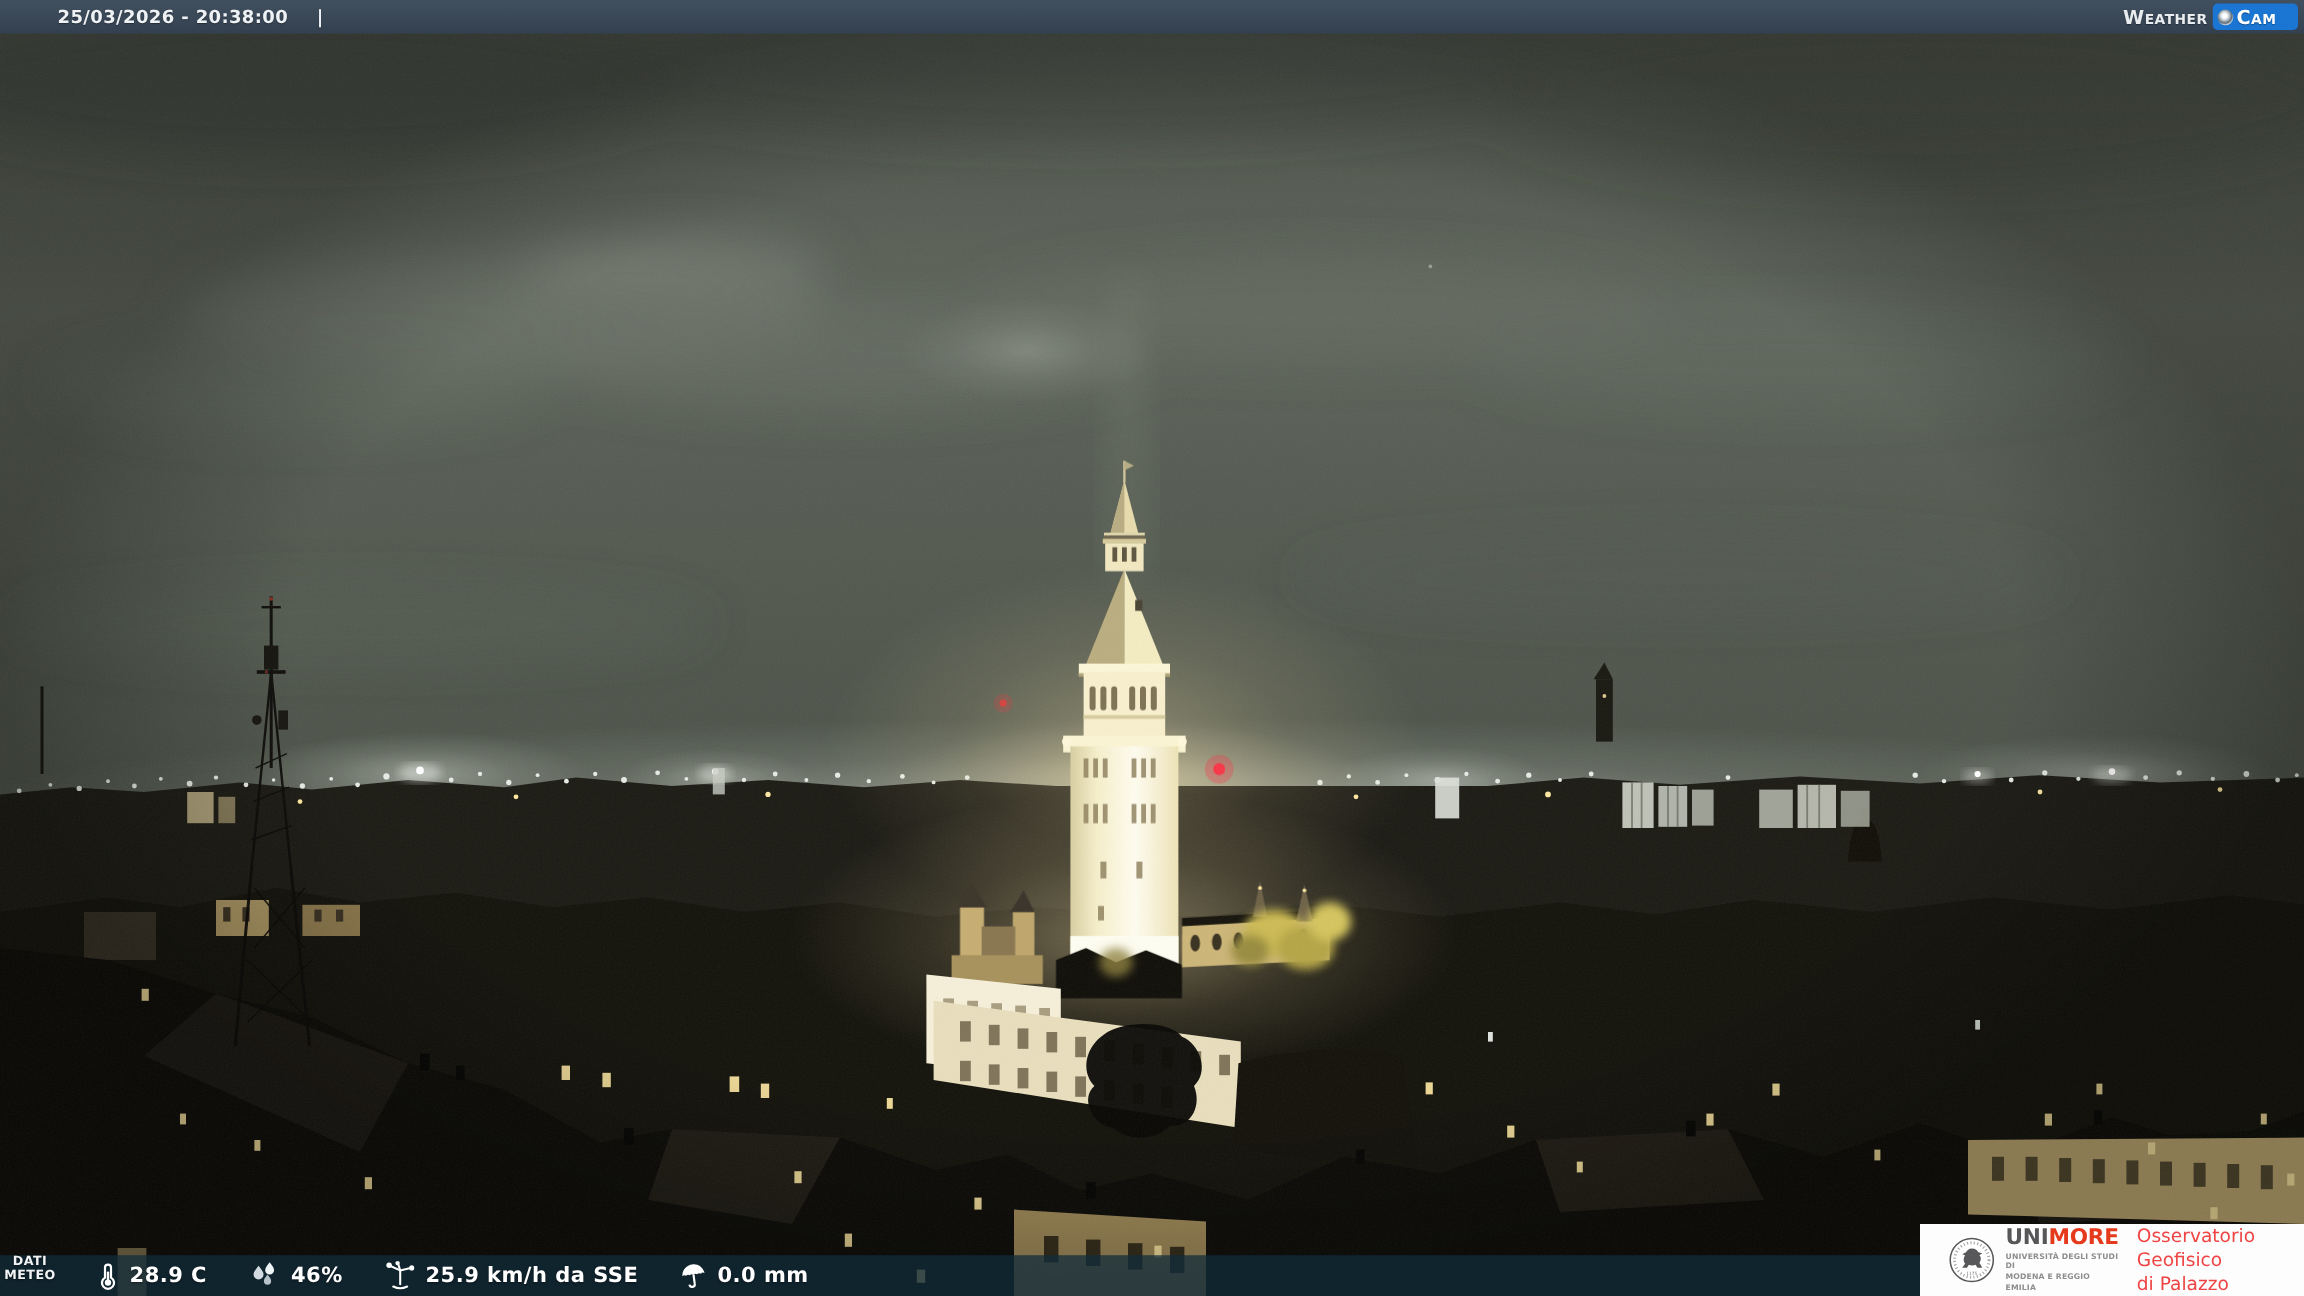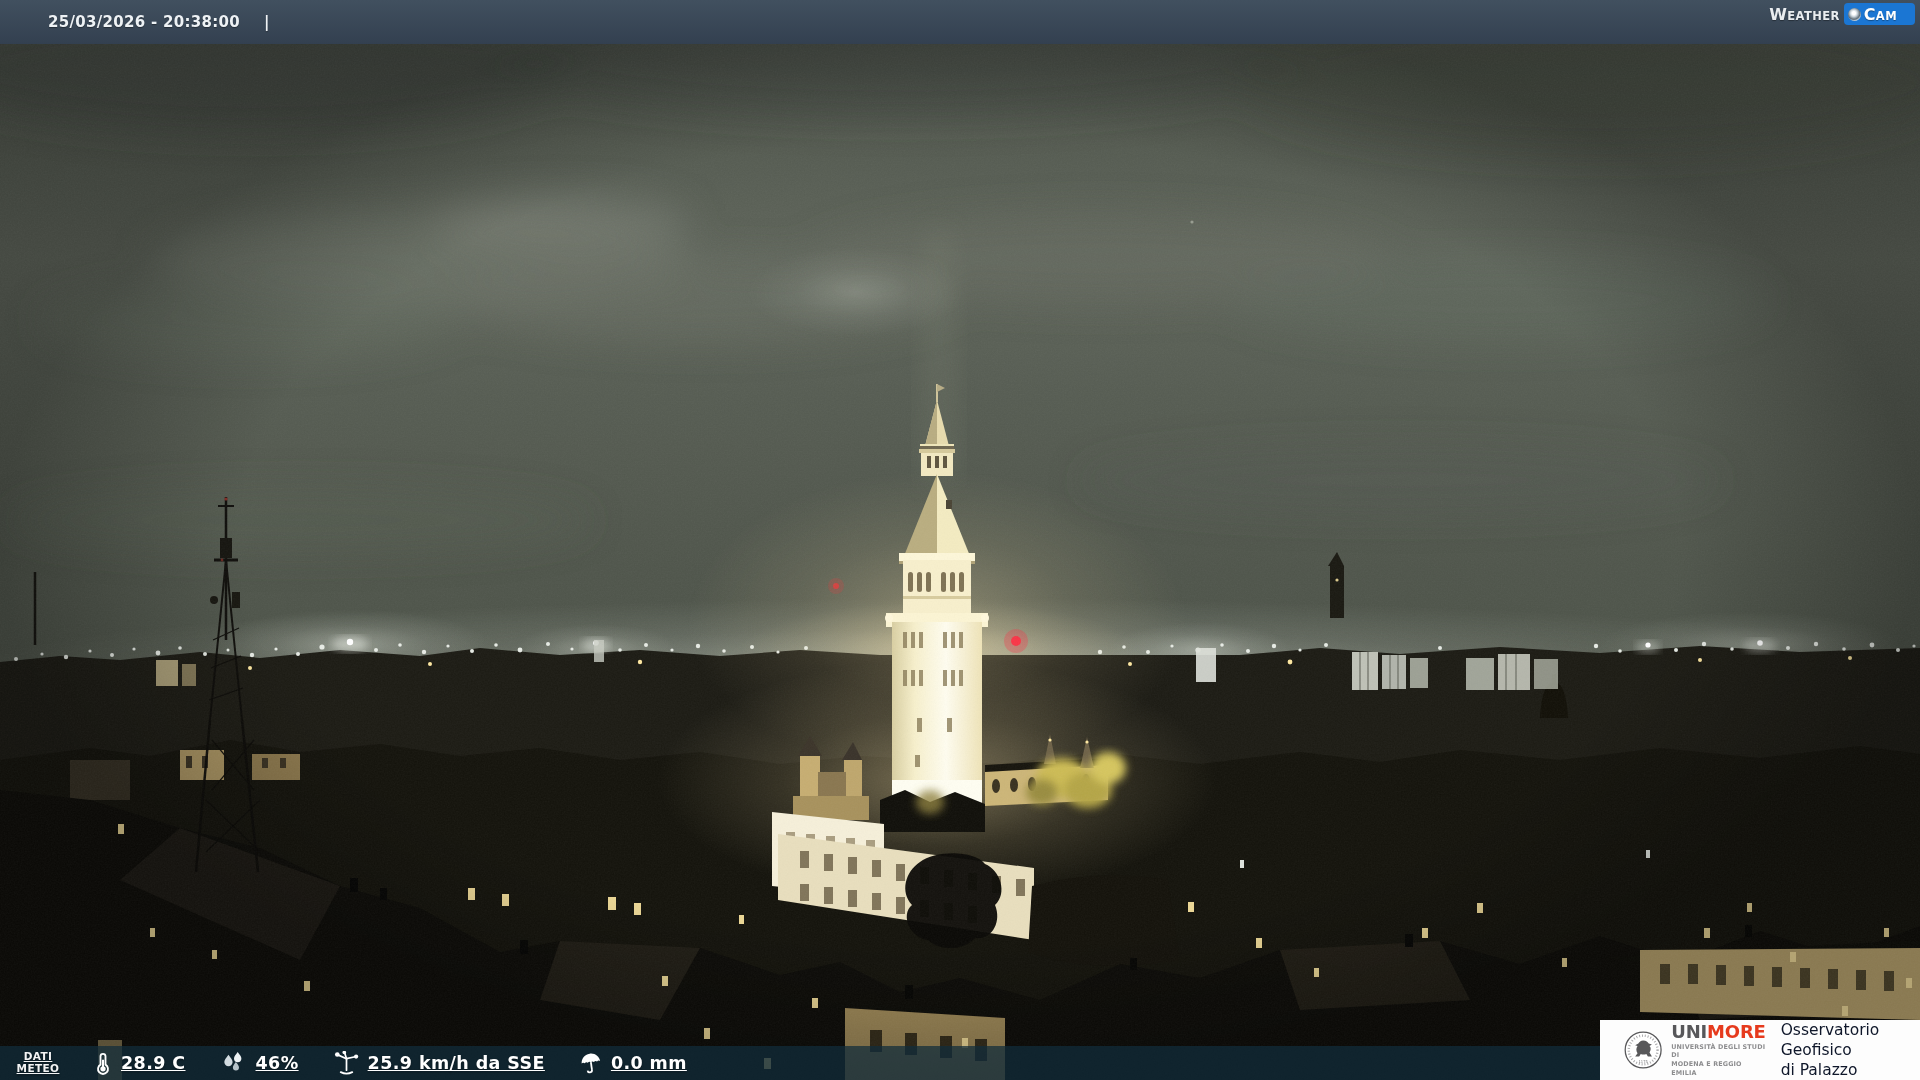--- a/index.html
+++ b/index.html
@@ -1,60 +1,60 @@
 <!DOCTYPE html>
 <html><head>
 <meta charset="utf-8">
 <style>
   html,body{margin:0;padding:0;background:#000;}
   .stage{position:relative;width:1920px;height:1080px;overflow:hidden;
     font-family:"DejaVu Sans","Liberation Sans",sans-serif;background:#3f453c;}
   svg.scene{position:absolute;inset:0;display:block;}
 
   
-  .topbar{position:absolute;top:0;left:0;right:0;height:44px;z-index:5;
+  .topbar{position:absolute;top:0;left:0;right:0;height:28px;z-index:5;
     background:linear-gradient(#41505f,#334050);
     display:flex;align-items:center;color:#eef2f5;
     font-size:15px;font-weight:bold;letter-spacing:.3px;
     text-shadow:0 1px 1px rgba(0,0,0,.35);}
   .headline{padding-left:48px;display:flex;gap:24px;white-space:nowrap;align-items:center;}
   .brand{position:absolute;right:5px;top:3px;height:22px;display:flex;align-items:center;gap:4px;}
   .bw{display:inline-block;font-size:11.5px;font-weight:bold;color:#e9edf0;
       text-transform:uppercase;letter-spacing:.4px;}
   .bw::first-letter{font-size:16px;}
   .brand-box{background:#1b76d3;border-radius:4px;height:22px;display:flex;
       align-items:center;padding:0 18px 0 4px;gap:3px;}
   .lens{width:13px;height:13px;border-radius:50%;display:inline-block;
       background:radial-gradient(circle at 45% 40%,#ffffff 0 16%,#cdd6dc 32%,#5f6d78 58%,#e2e8ec 74%,#9fb0ba 100%);}
   .brand-box .bw{color:#fff;}
 
   
   .databar{position:absolute;left:0;right:0;bottom:0;height:34px;z-index:4;
-    background:rgba(17,44,60,.74);display:flex;align-items:center;gap:30px;
-    padding-left:13px;color:#fff;text-decoration:underline;}
+    background:rgba(17,44,60,.74);display:flex;gap:30px;
+    color:#fff;}
   .badge{font-size:10.5px;font-weight:bold;line-height:1.1;text-align:center;
     letter-spacing:.4px;opacity:.95;width:50px;text-shadow:0 1px 2px rgba(0,0,0,.5);}
   .badge span{display:block;}
   .readings{display:flex;align-items:center;gap:34px;}
   .reading{display:flex;align-items:center;gap:8px;font-size:17.5px;font-weight:bold;
     letter-spacing:.4px;text-shadow:0 1px 2px rgba(0,0,0,.45);white-space:nowrap;}
   .reading svg{display:block;}
 
   
   .logopanel{position:absolute;right:0;bottom:0;width:320px;height:60px;z-index:6;
     background:#fdfdfd;display:flex;align-items:center;gap:9px;
     padding-left:24px;box-sizing:border-box;}
   .wordblock{display:flex;flex-direction:column;justify-content:center;}
   .wordmark{font-size:18px;font-weight:bold;letter-spacing:-.2px;line-height:1;}
   .wordmark .uni{color:#57575a;}
   .wordmark .more{color:#e63a1d;}
   .dept{font-size:6.4px;color:#8d8d8f;font-weight:bold;letter-spacing:.15px;
     line-height:1.35;margin-top:2px;text-transform:uppercase;}
   .dept span{display:block;}
-  .org{font-size:15.5px;color:#0f172a;line-height:1.3;margin-left:6px;}
+  .org{font-size:15.5px;color:#ef4444;line-height:1.3;margin-left:6px;}
 </style>
 </head>
 <body>
 
 <div class="stage">
 
   <svg class="scene" viewBox="0 0 1920 1080">
     <defs>
       <linearGradient id="sky" x1="0" y1="0" x2="0" y2="1">
         <stop offset="0" stop-color="#474d44"></stop>

